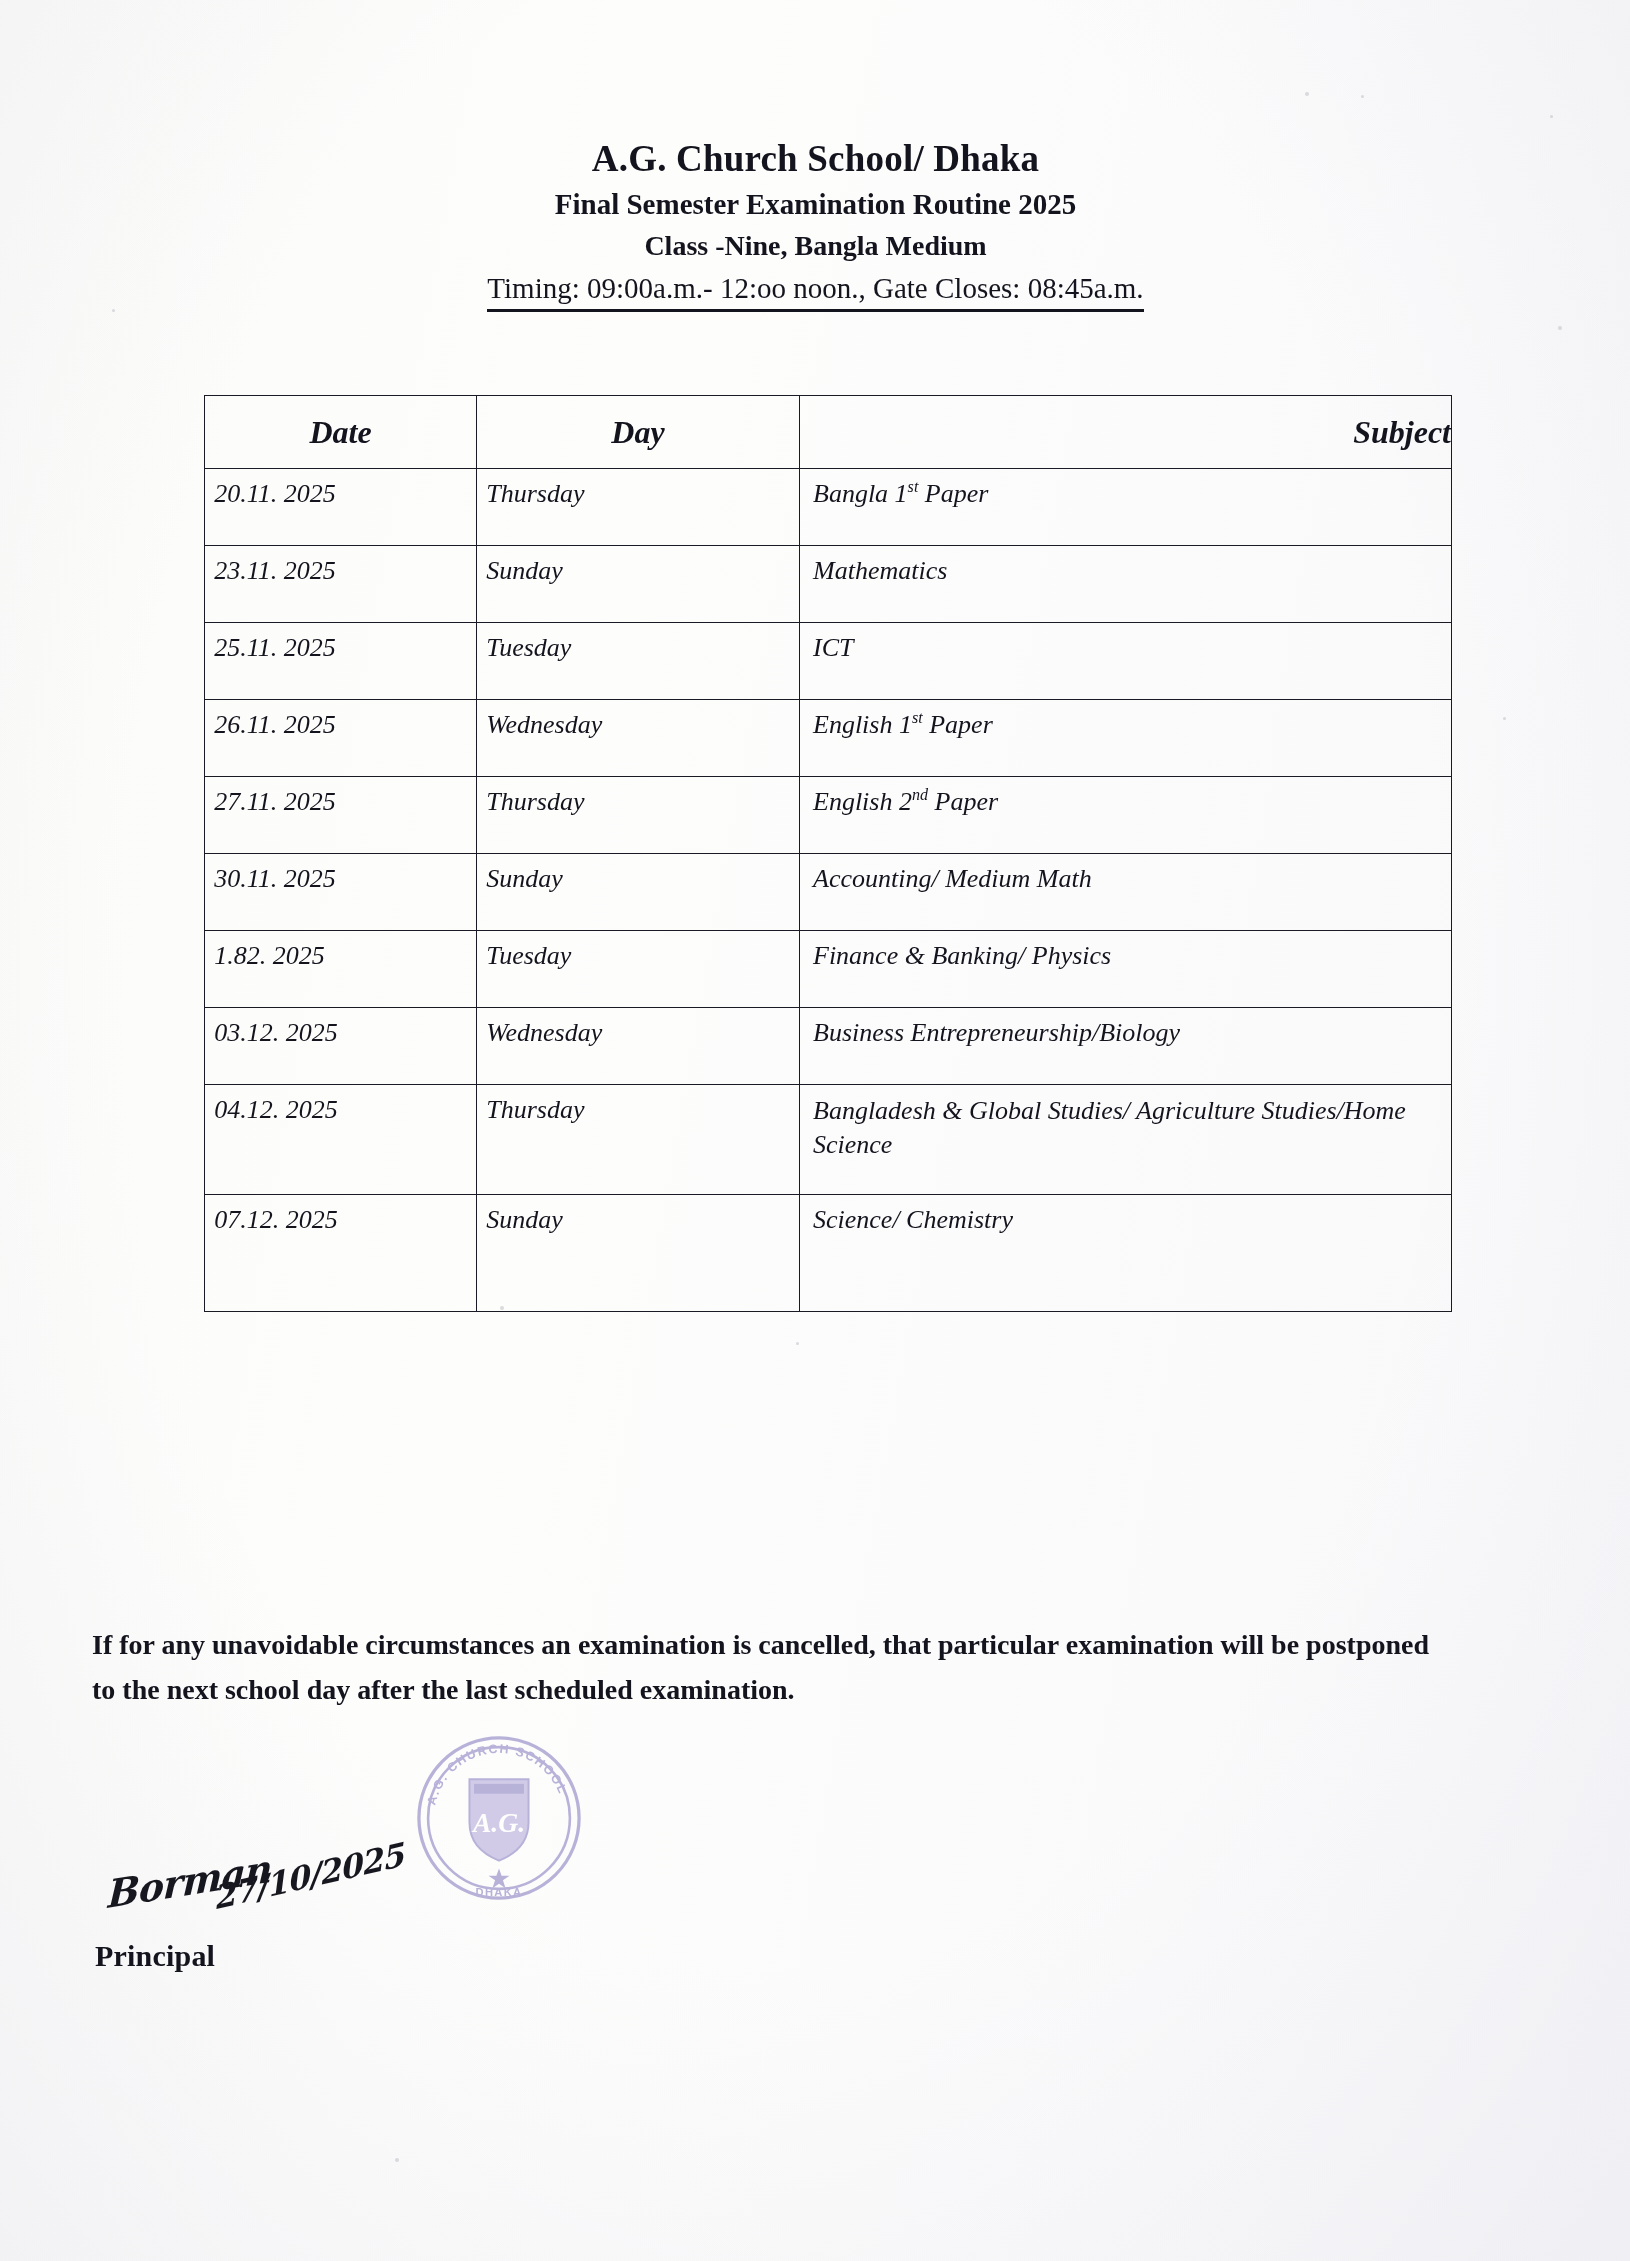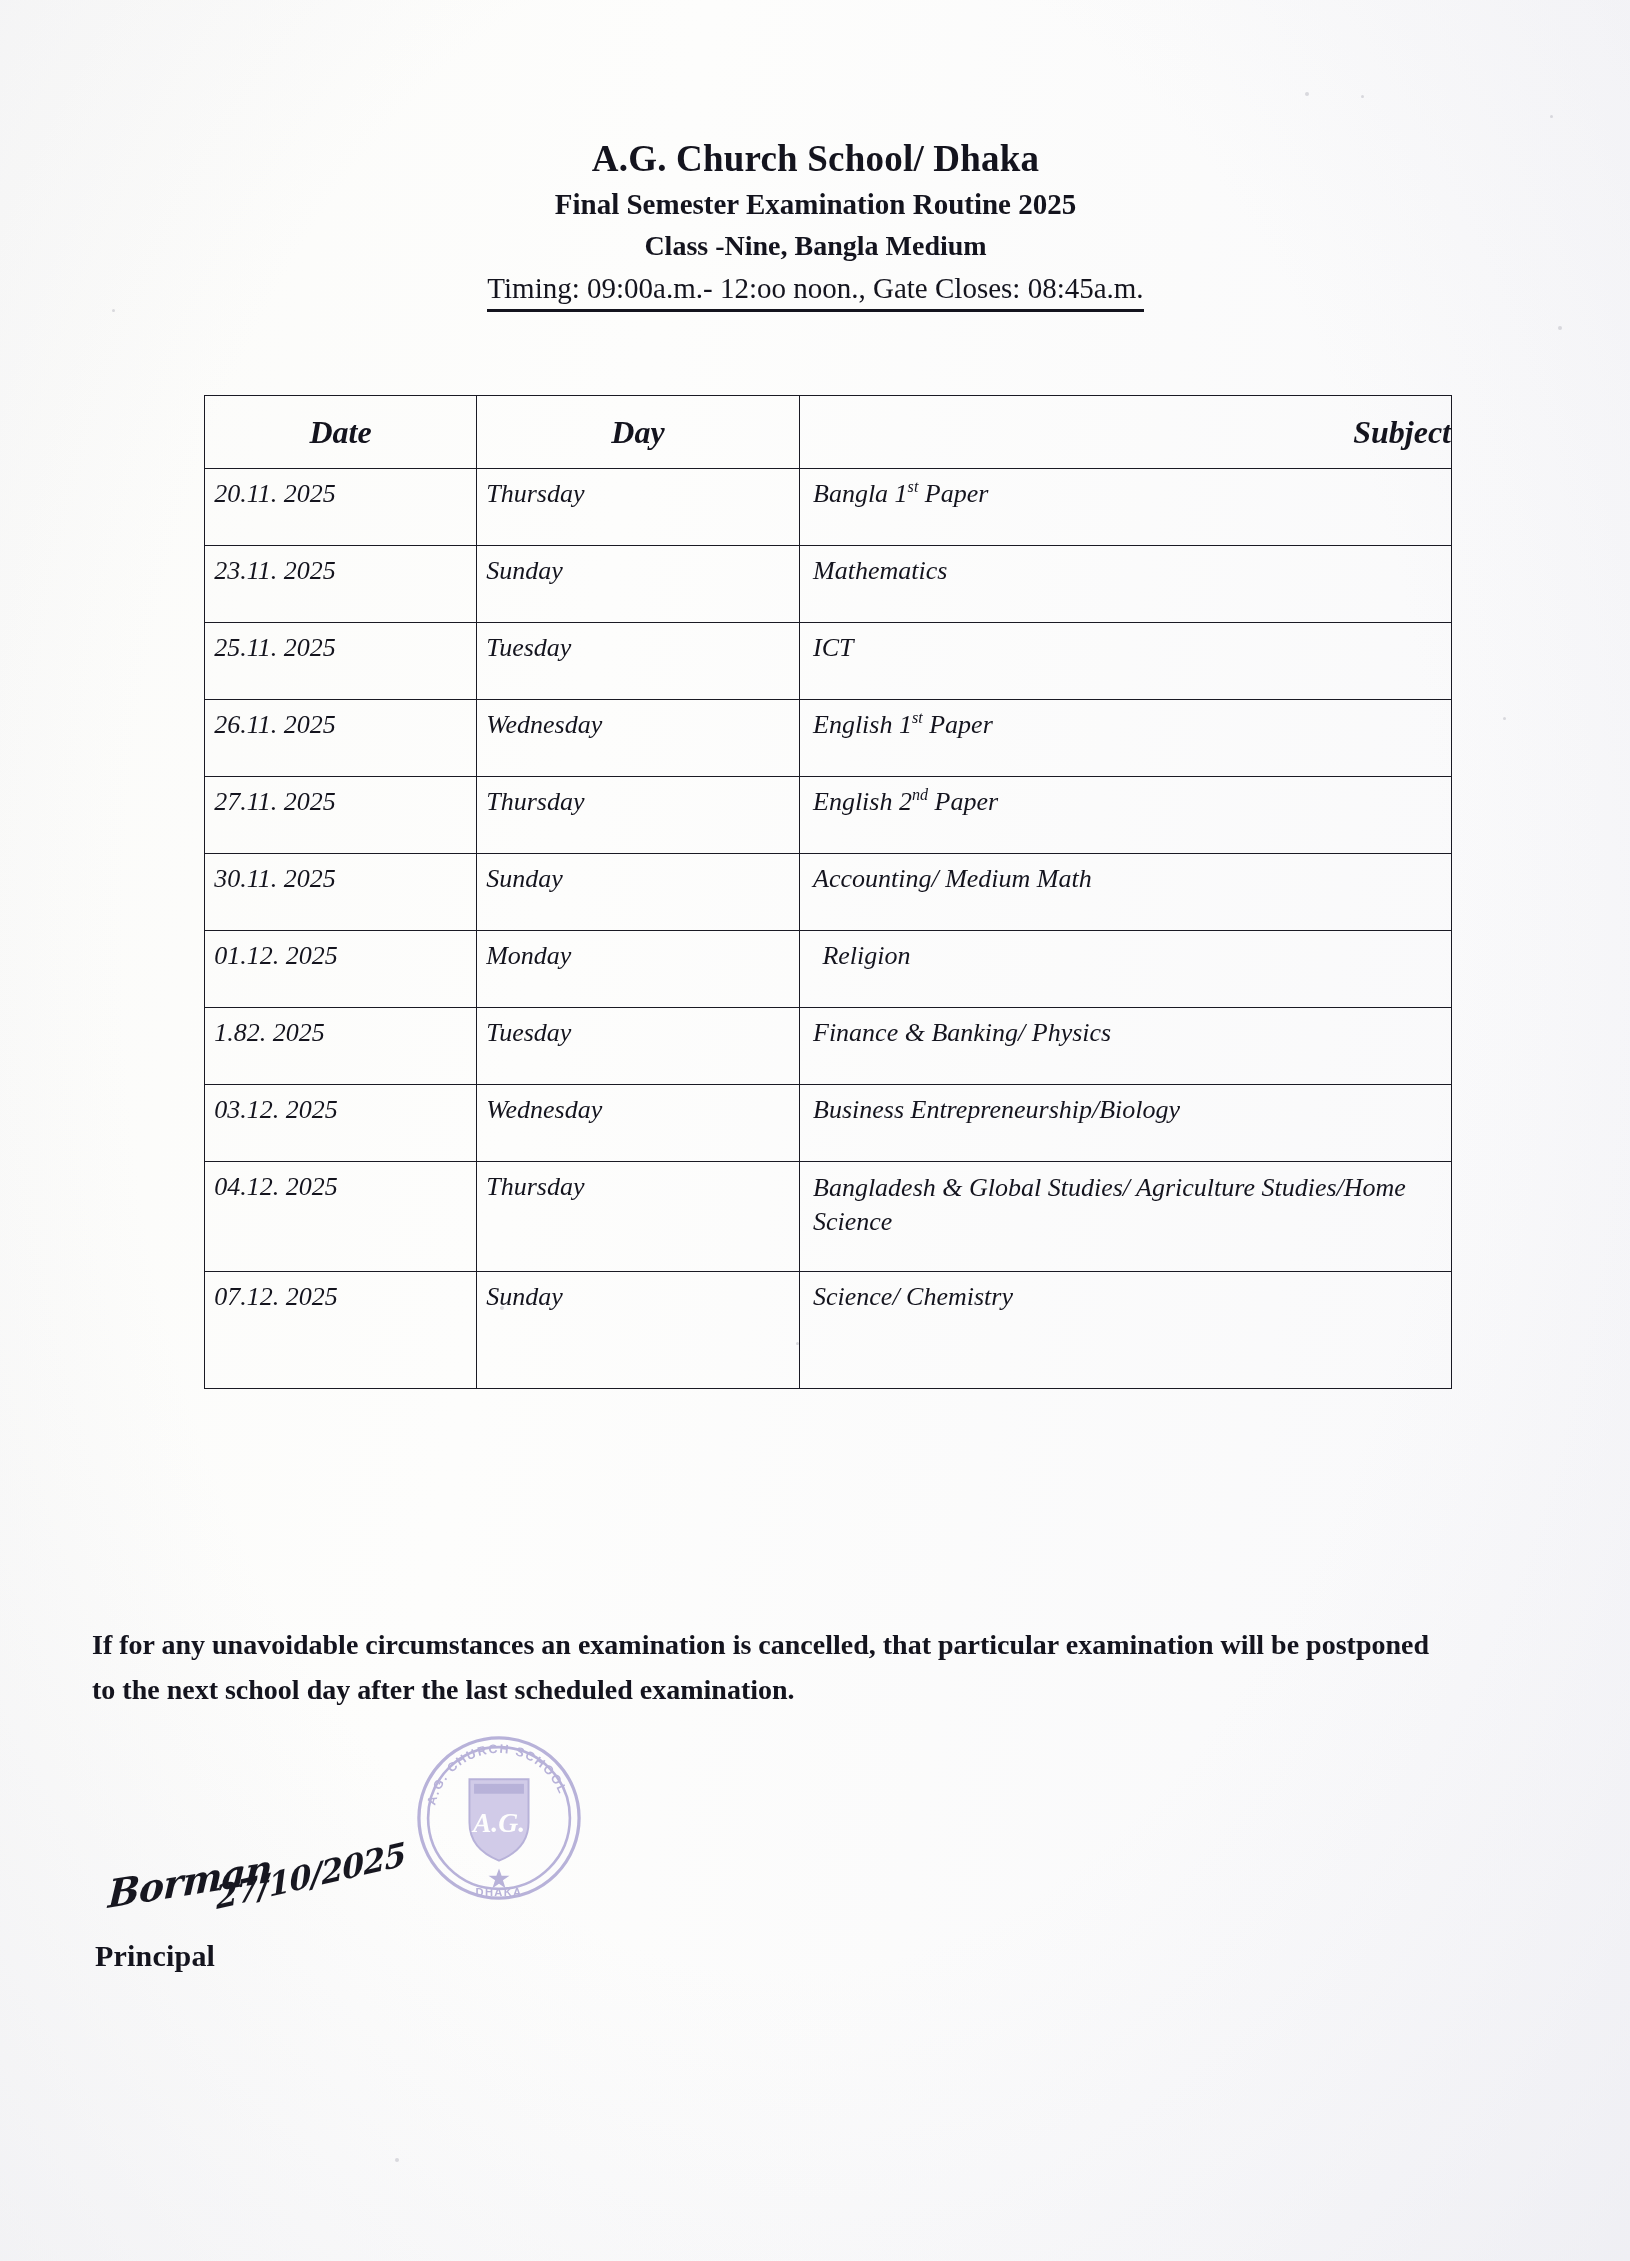--- a/index.html
+++ b/index.html
@@ -316,31 +316,20 @@
             <div class="cell-text">30.11. 2025</div>
           </td>
         <td>
             <div class="cell-text">Sunday</div>
           </td>
         <td>
             <div class="cell-text subject">Accounting/ Medium Math</div>
           </td>
       </tr>
 
-      <tr>
-        <td>
-            <div class="cell-text">01.12. 2025</div>
-          </td>
-        <td>
-            <div class="cell-text">Monday</div>
-          </td>
-        <td>
-            <div class="cell-text subject subject-indent">Religion</div>
-          </td>
-      </tr>
 
       <tr>
         <td>
             <div class="cell-text">1.82. 2025</div>
           </td>
         <td>
             <div class="cell-text">Tuesday</div>
           </td>
         <td>
             <div class="cell-text subject">Finance &amp; Banking/ Physics</div>

